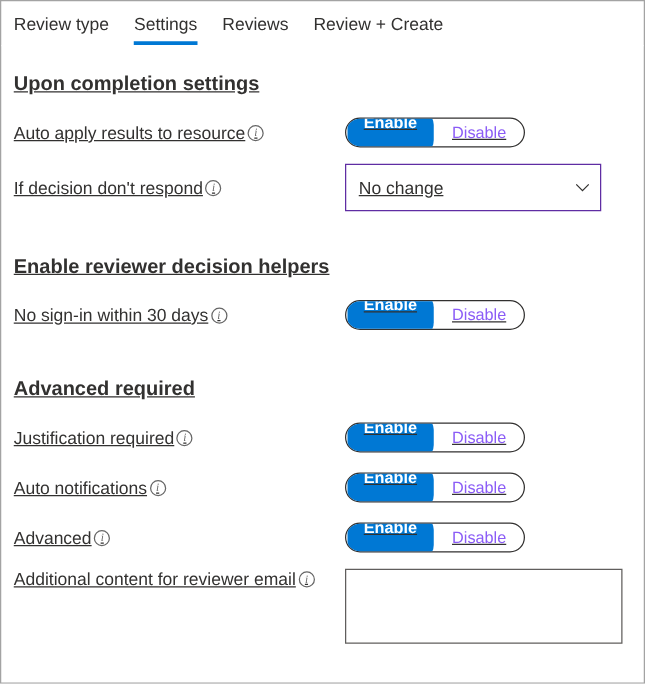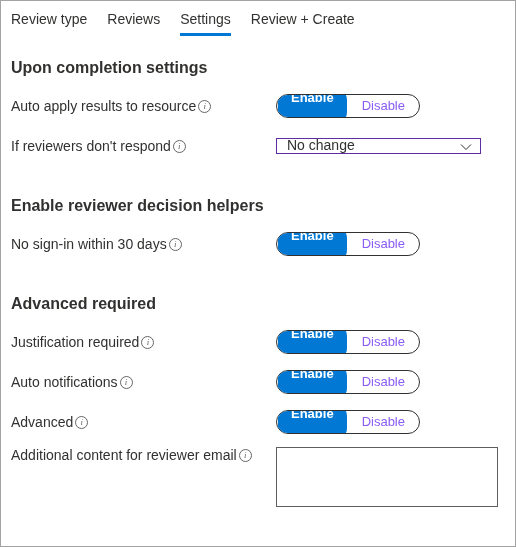--- a/index.html
+++ b/index.html
@@ -28,20 +28,21 @@
     cursor: pointer;
     color: #323130;
     border-bottom: 3px solid transparent;
   }
   .tab.active {
     border-bottom: 3px solid #0078d4;
     font-weight: 400;
   }
   .content {
     padding: 16px 10px 10px 10px;
+    text-decoration: underline;
   }
   .section-title {
     font-weight: 600;
     font-size: 16px;
     margin: 12px 0 14px 0;
   }
   .section-title.tight-top { margin-top: 6px; }
   .row {
     display: flex;
     align-items: center;
@@ -92,24 +93,24 @@
     color: #fff;
     border-radius: 12px;
     margin: 1px;
     padding: 0 13px;
     line-height: 20px;
     height: 36px;
     font-weight: 600;
   }
   .dropdown {
     width: 205px;
-    height: 16px;
+    height: 38px;
     border: 1px solid #5f2da3;
     display: flex;
-    align-items: flex-end;
+    align-items: center;
     justify-content: space-between;
     padding: 0 8px 0 10px;
     cursor: pointer;
     background: #fff;
   }
   .chevron {
     width: 12px;
     height: 12px;
     display: inline-block;
   }
@@ -126,43 +127,43 @@
   .row.textarea-row { align-items: flex-start; }
   .spacer { height: 14px; }
 </style>
 </head>
 <body>
 
 <div class="frame">
 
   <div class="tabs">
     <div class="tab">Review type</div>
+    <div class="tab active">Settings</div>
     <div class="tab">Reviews</div>
-    <div class="tab active">Settings</div>
     <div class="tab">Review + Create</div>
   </div>
 
   <div class="content">
 
     <div class="section-title tight-top">Upon completion settings</div>
 
     <div class="row">
       <div class="label-col">
         <span>Auto apply results to resource</span>
         <span class="info-icon">i</span>
       </div>
       <div class="toggle">
         <span class="opt sel">Enable</span>
         <span class="opt">Disable</span>
       </div>
     </div>
 
     <div class="row">
       <div class="label-col">
-        <span>If reviewers don't respond</span>
+        <span>If decision don't respond</span>
         <span class="info-icon">i</span>
       </div>
       <div class="dropdown">
         <span>No change</span>
         <span class="chevron">
           <svg viewBox="0 0 12 12" width="12" height="12">
               <path d="M1 3.5 L6 8.5 L11 3.5" fill="none" stroke="#323130" stroke-width="1"></path>
             </svg>
         </span>
       </div>

